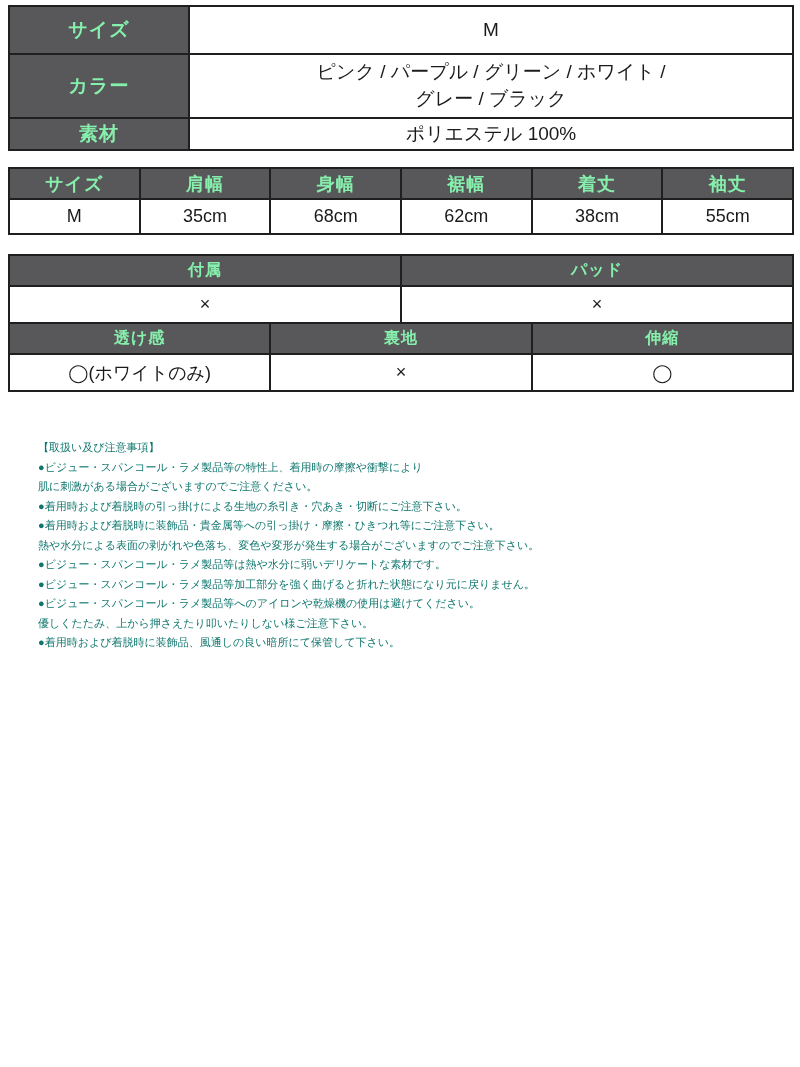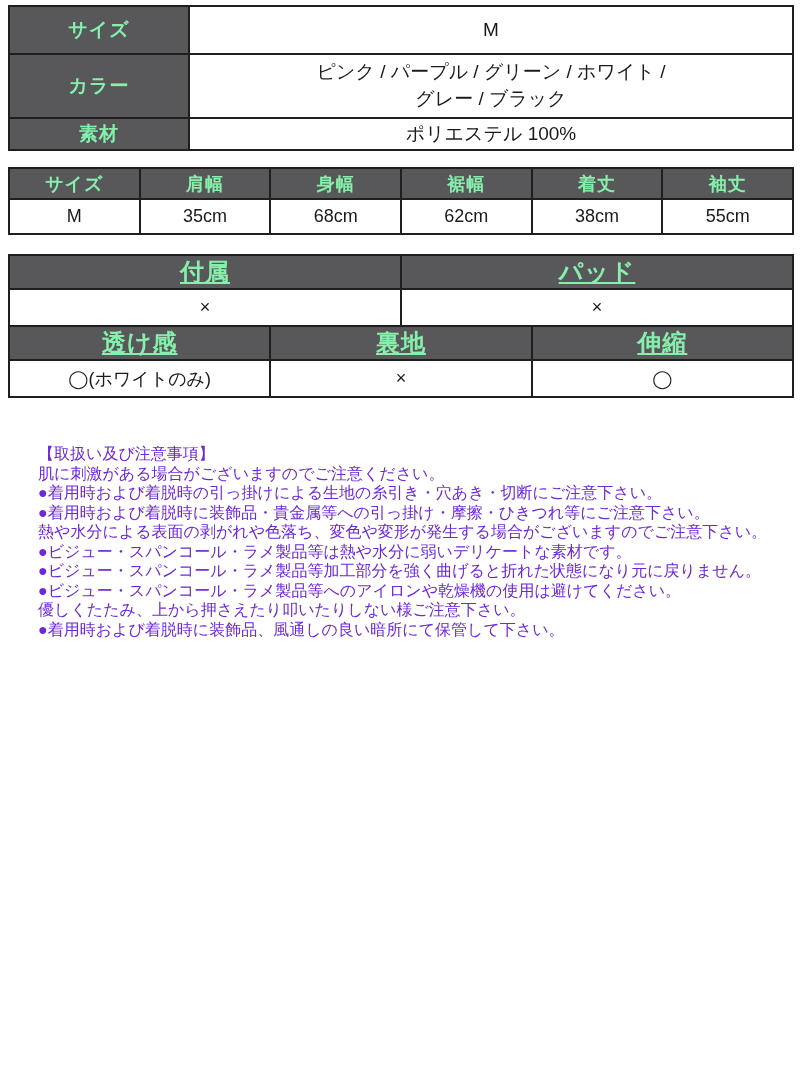--- a/index.html
+++ b/index.html
@@ -49,30 +49,30 @@
   .t1 .r1 { height: 48px; }
   .t1 .r2 { height: 64px; }
   .t1 .r3 { height: 32px; }
 
   
   .t2 { margin-bottom: 19px; }
   .t2 th { height: 31px; font-size: 18px; }
   .t2 td { height: 35px; font-size: 18px; }
 
   
-  .t3 th, .t4 th { height: 31px; font-size: 24px; text-decoration: underline; }
+  .t3 th, .t4 th { height: 31px; font-size: 16px; }
   .t3 td, .t4 td { height: 37px; font-size: 18px; }
   .t4 { margin-top: -2px; border-radius: 11px; }
 
   
   .notes {
     margin: 46px 20px 0 30px;
-    font-size: 16px;
+    font-size: 11px;
     line-height: 19.5px;
-    color: #6d28d9;
+    color: #0f766e;
   }
   .notes div { white-space: nowrap; }
 </style>
 </head>
 <body>
 
 <div class="wrap">
 
   <table class="t1">
     <tbody>
@@ -136,20 +136,21 @@
     <tr>
       <td>◯(ホワイトのみ)</td>
       <td>×</td>
       <td>◯</td>
     </tr>
   </tbody>
     </table>
 
   <div class="notes">
     <div>【取扱い及び注意事項】</div>
+    <div>●ビジュー・スパンコール・ラメ製品等の特性上、着用時の摩擦や衝撃により</div>
     <div>肌に刺激がある場合がございますのでご注意ください。</div>
     <div>●着用時および着脱時の引っ掛けによる生地の糸引き・穴あき・切断にご注意下さい。</div>
     <div>●着用時および着脱時に装飾品・貴金属等への引っ掛け・摩擦・ひきつれ等にご注意下さい。</div>
     <div>熱や水分による表面の剥がれや色落ち、変色や変形が発生する場合がございますのでご注意下さい。</div>
     <div>●ビジュー・スパンコール・ラメ製品等は熱や水分に弱いデリケートな素材です。</div>
     <div>●ビジュー・スパンコール・ラメ製品等加工部分を強く曲げると折れた状態になり元に戻りません。</div>
     <div>●ビジュー・スパンコール・ラメ製品等へのアイロンや乾燥機の使用は避けてください。</div>
     <div>優しくたたみ、上から押さえたり叩いたりしない様ご注意下さい。</div>
     <div>●着用時および着脱時に装飾品、風通しの良い暗所にて保管して下さい。</div>
   </div>

